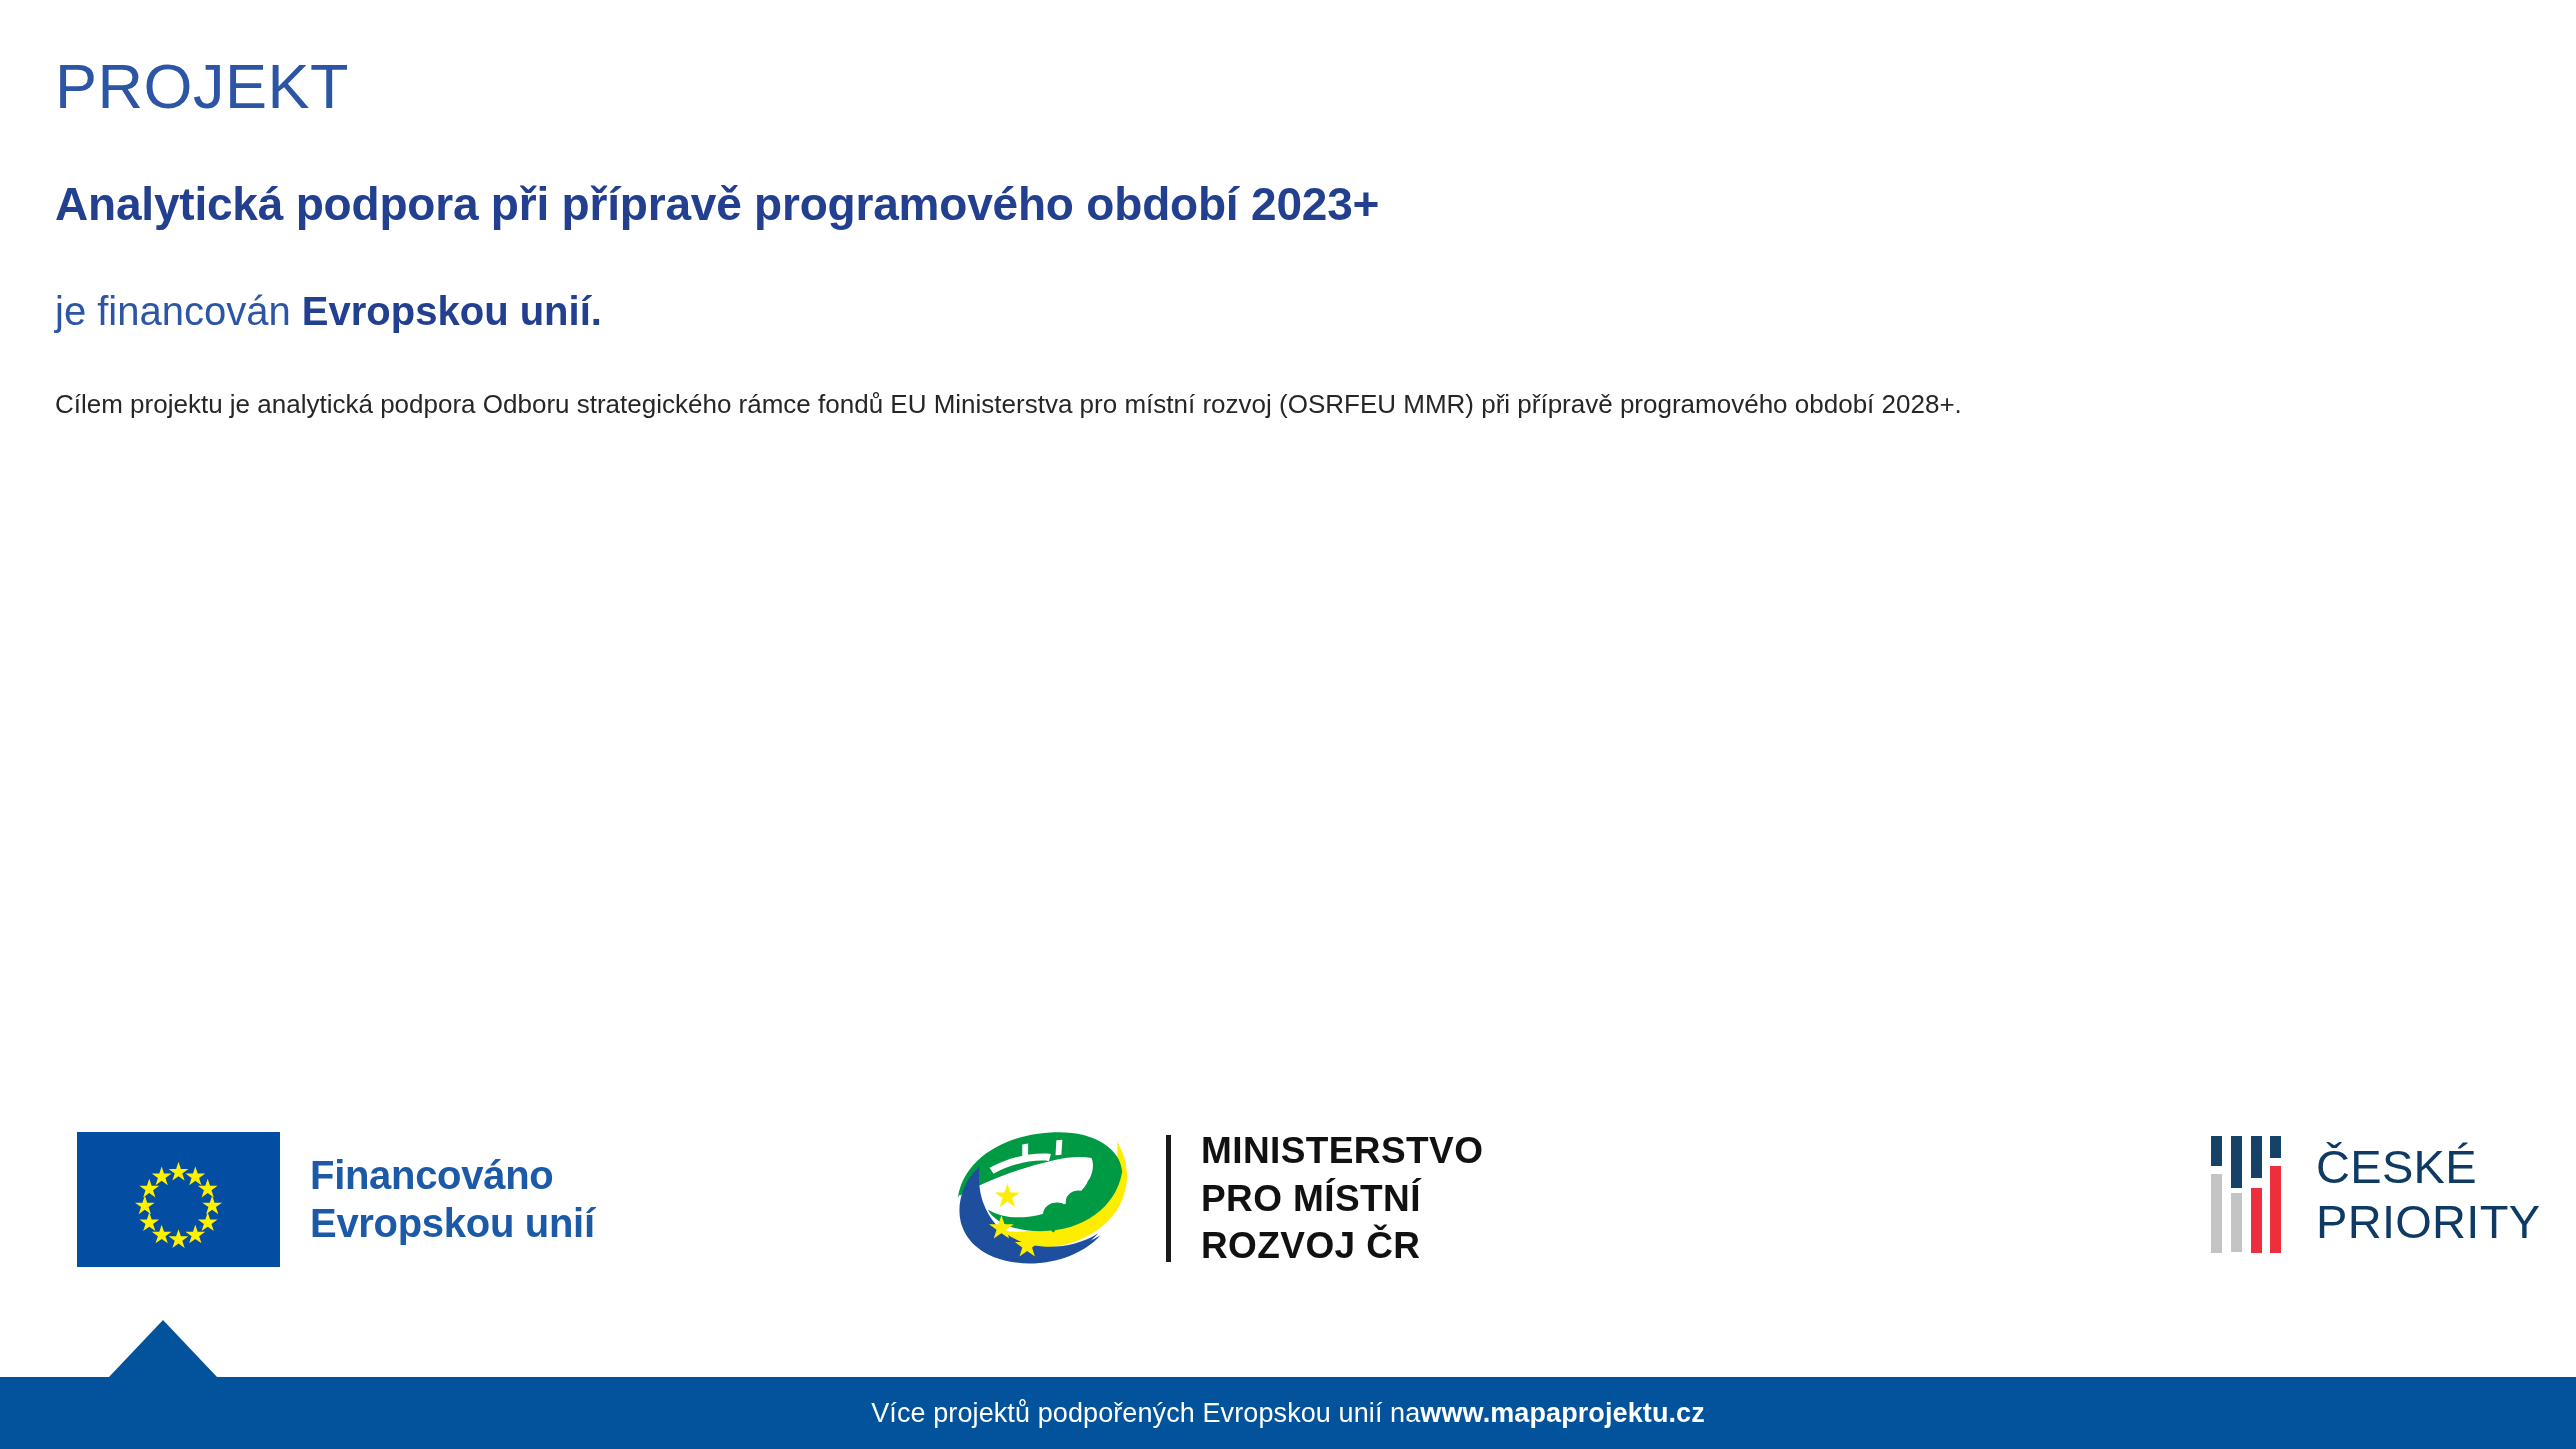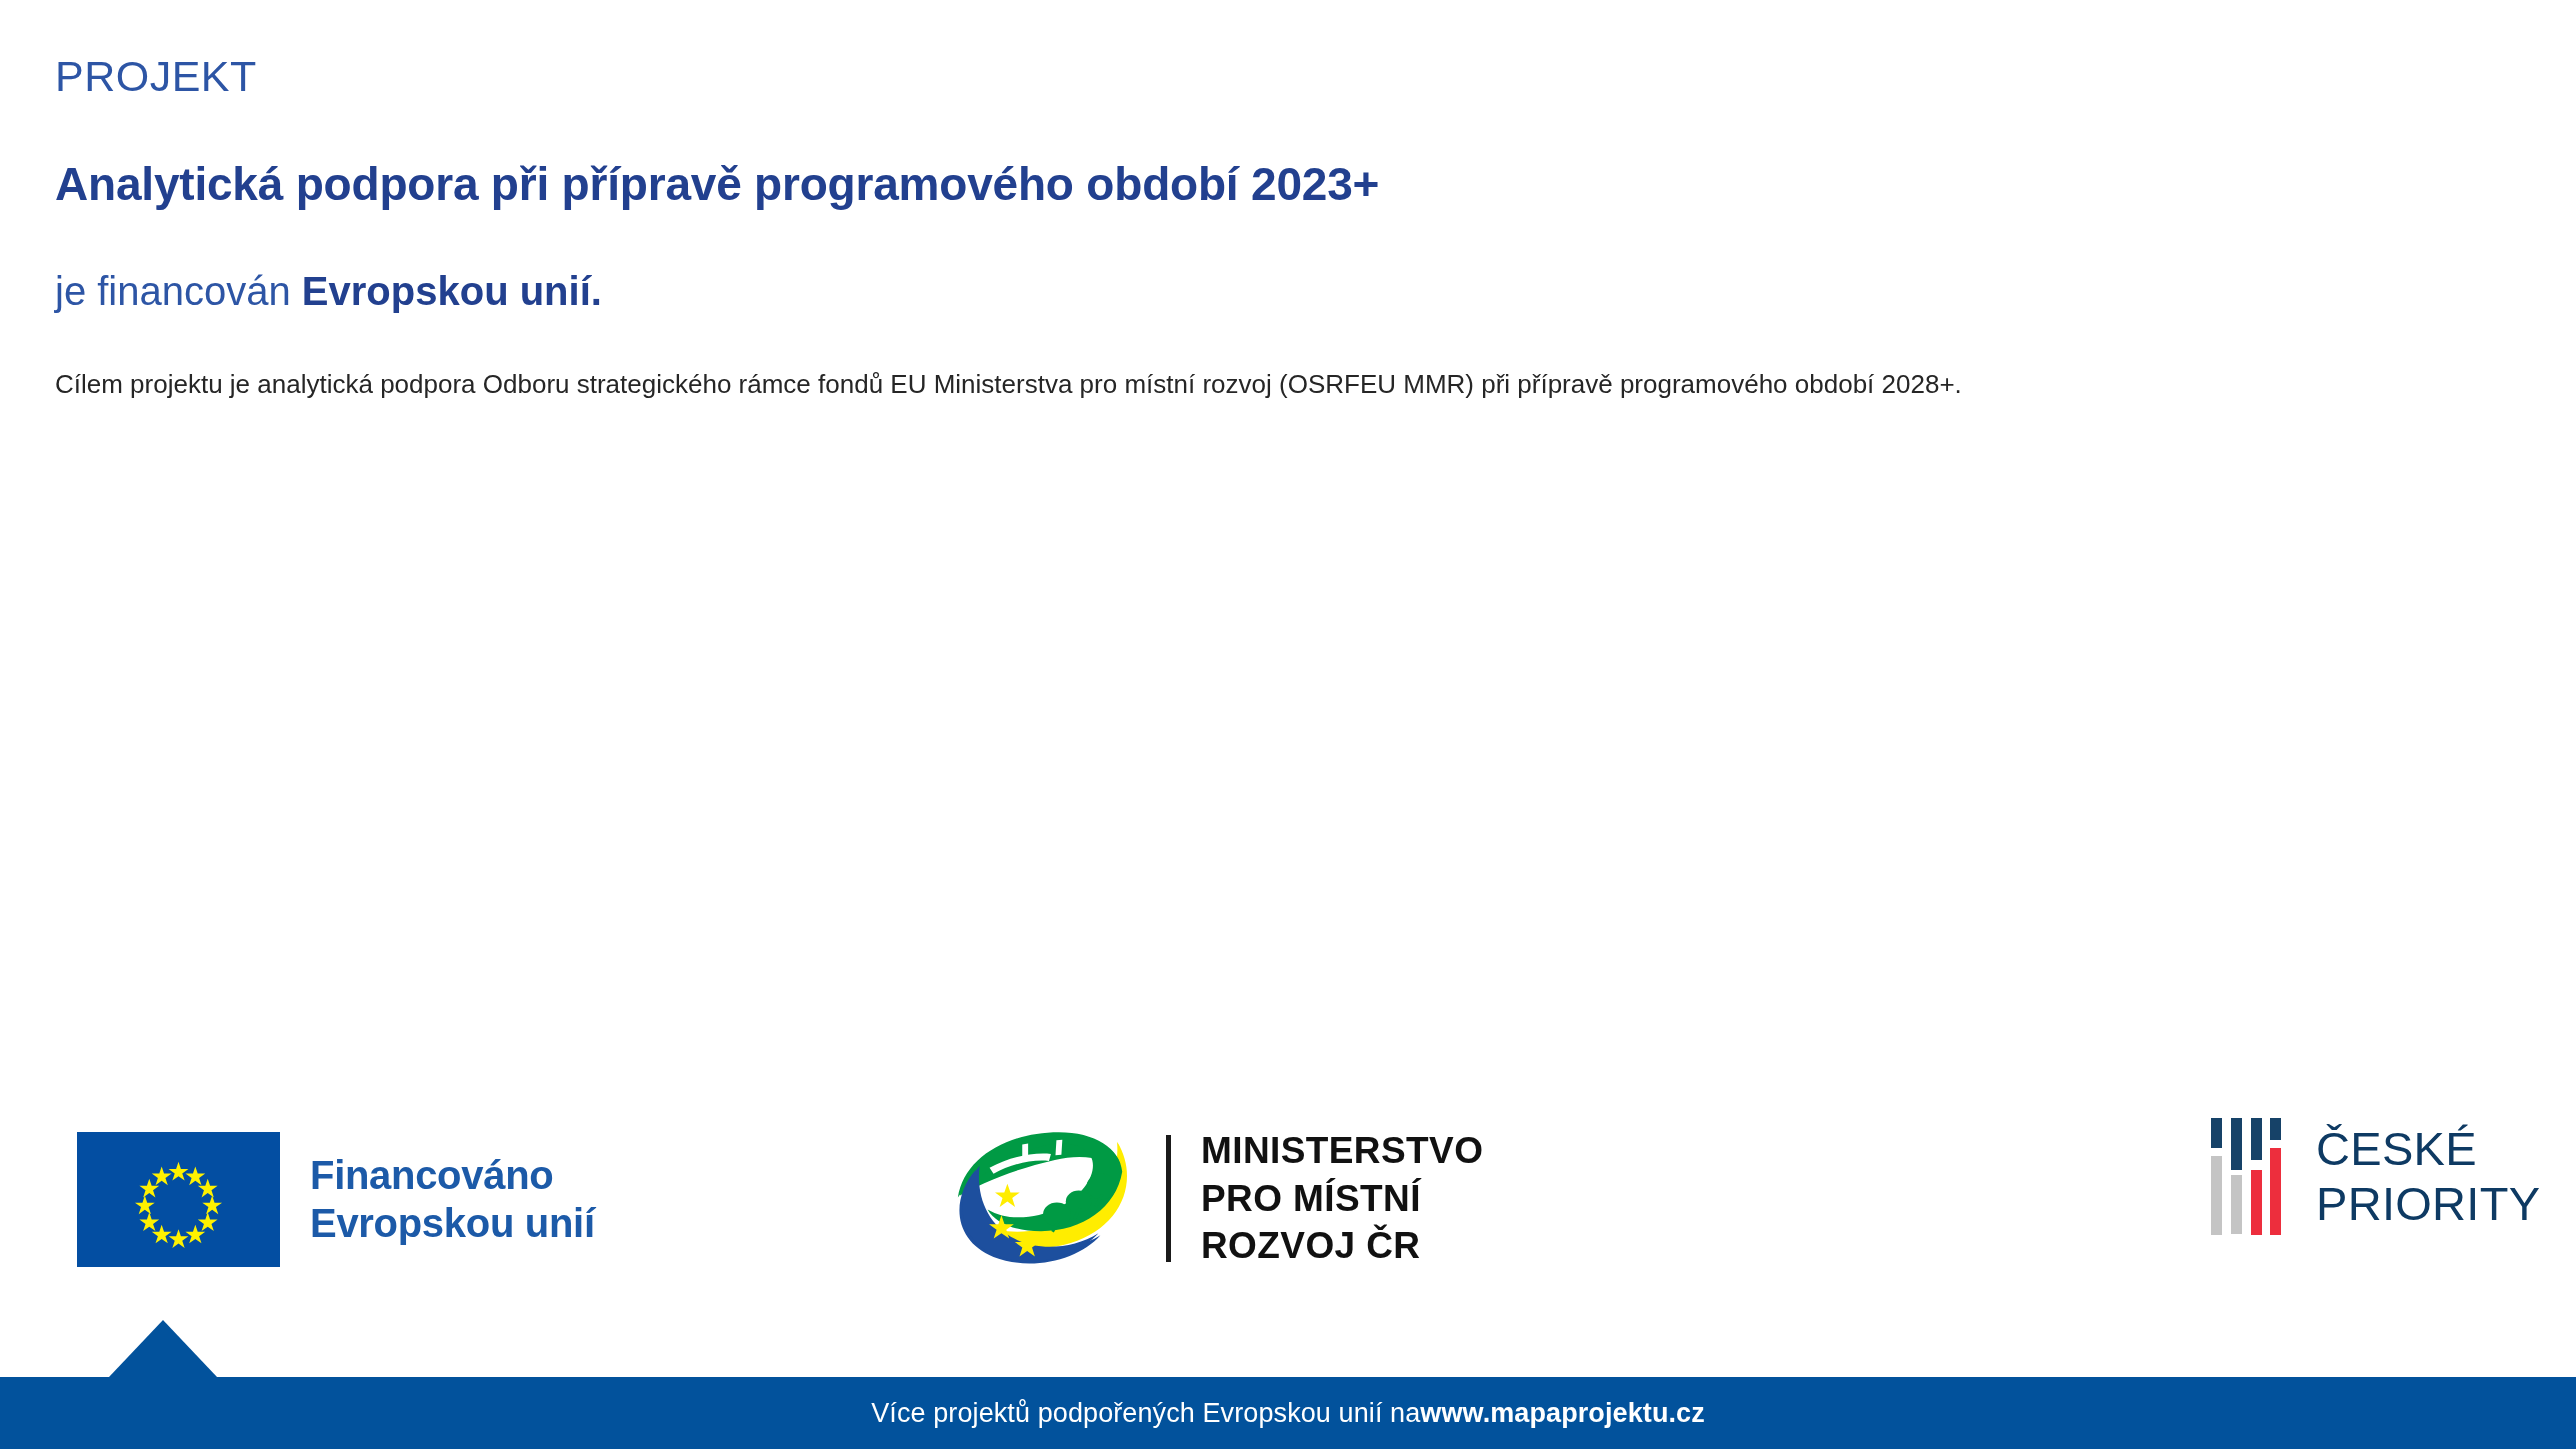--- a/index.html
+++ b/index.html
@@ -22,21 +22,21 @@
 
   
   .content {
     position: absolute;
     left: 55px;
     top: 0;
     width: 2457px;
   }
 
   .kicker {
-    font-size: 43px;
+    font-size: 63px;
     font-weight: 400;
     color: #2d55a5;
     letter-spacing: 0.5px;
     line-height: 1.0;
     margin-top: 55px;
   }
 
   .headline {
     font-size: 46px;
     font-weight: 700;
@@ -121,21 +121,21 @@
   .mmr-text {
     color: #111111;
     font-size: 37px;
     font-weight: 700;
     line-height: 1.28;
     letter-spacing: 0.4px;
     white-space: nowrap;
   }
 
   
-  .logo-cp { left: 2211px; top: 8px; }
+  .logo-cp { left: 2211px; top: 26px; }
 
   .cp-bars {
     width: 77px;
     height: 117px;
     position: relative;
     flex: 0 0 auto;
   }
   .cp-bar {
     position: absolute;
     width: 11px;

